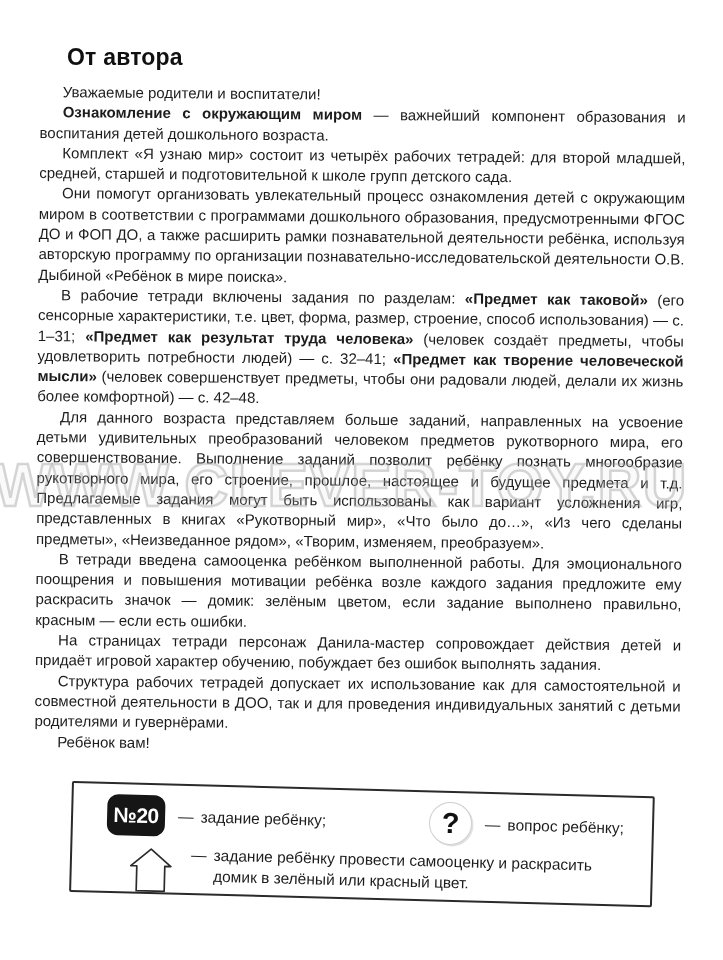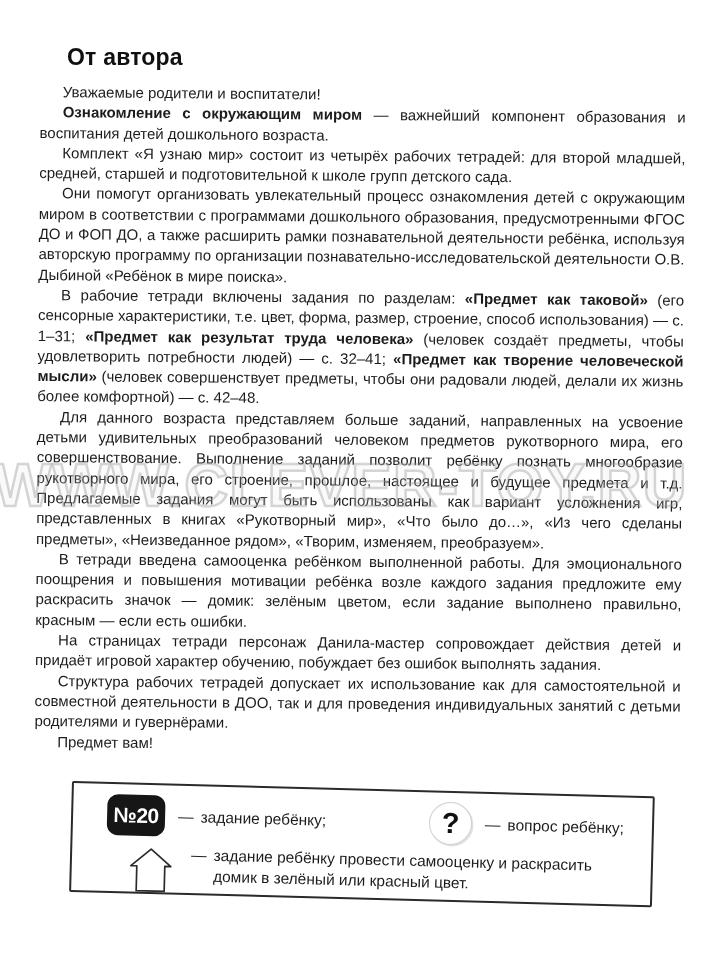--- a/index.html
+++ b/index.html
@@ -109,21 +109,21 @@
     <div class="paragraphs">
         <p><span>Уважаемые родители и воспитатели!</span></p>
         <p><span class="b">Ознакомление с окружающим миром</span><span> — важнейший компонент образования и воспитания детей дошкольного возраста.</span></p>
         <p><span>Комплект «Я узнаю мир» состоит из четырёх рабочих тетрадей: для второй младшей, средней, старшей и подготовительной к школе групп детского сада.</span></p>
         <p><span>Они помогут организовать увлекательный процесс ознакомления детей с окружающим миром в соответствии с программами дошкольного образования, предусмотренными ФГОС ДО и ФОП ДО, а также расширить рамки познавательной деятельности ребёнка, используя авторскую программу по организации познавательно-исследовательской деятельности О.В. Дыбиной «Ребёнок в мире поиска».</span></p>
         <p><span>В рабочие тетради включены задания по разделам: </span><span class="b">«Предмет как таковой»</span><span> (его сенсорные характеристики, т.е. цвет, форма, размер, строение, способ использования) — с. 1–31; </span><span class="b">«Предмет как результат труда человека»</span><span> (человек создаёт предметы, чтобы удовлетворить потребности людей) — с. 32–41; </span><span class="b">«Предмет как творение человеческой мысли»</span><span> (человек совершенствует предметы, чтобы они радовали людей, делали их жизнь более комфортной) — с. 42–48.</span></p>
         <p><span>Для данного возраста представляем больше заданий, направленных на усвоение детьми удивительных преобразований человеком предметов рукотворного мира, его совершенствование. Выполнение заданий позволит ребёнку познать многообразие рукотворного мира, его строение, прошлое, настоящее и будущее предмета и т.д. Предлагаемые задания могут быть использованы как вариант усложнения игр, представленных в книгах «Рукотворный мир», «Что было до…», «Из чего сделаны предметы», «Неизведанное рядом», «Творим, изменяем, преобразуем».</span></p>
         <p><span>В тетради введена самооценка ребёнком выполненной работы. Для эмоционального поощрения и повышения мотивации ребёнка возле каждого задания предложите ему раскрасить значок — домик: зелёным цветом, если задание выполнено правильно, красным — если есть ошибки.</span></p>
         <p><span>На страницах тетради персонаж Данила-мастер сопровождает действия детей и придаёт игровой характер обучению, побуждает без ошибок выполнять задания.</span></p>
         <p><span>Структура рабочих тетрадей допускает их использование как для самостоятельной и совместной деятельности в ДОО, так и для проведения индивидуальных занятий с детьми родителями и гувернёрами.</span></p>
-        <p><span>Предмет вам!</span></p>
+        <p><span>Ребёнок вам!</span></p>
       </div>
   </div>
 
   <div class="watermark">WWW.CLEVER-TOY.RU</div>
 
   <div class="legend-box">
     <div class="legend-row">
       <div class="legend-item first-col">
         <div class="num-badge">№20</div>
         <div class="legend-label">

